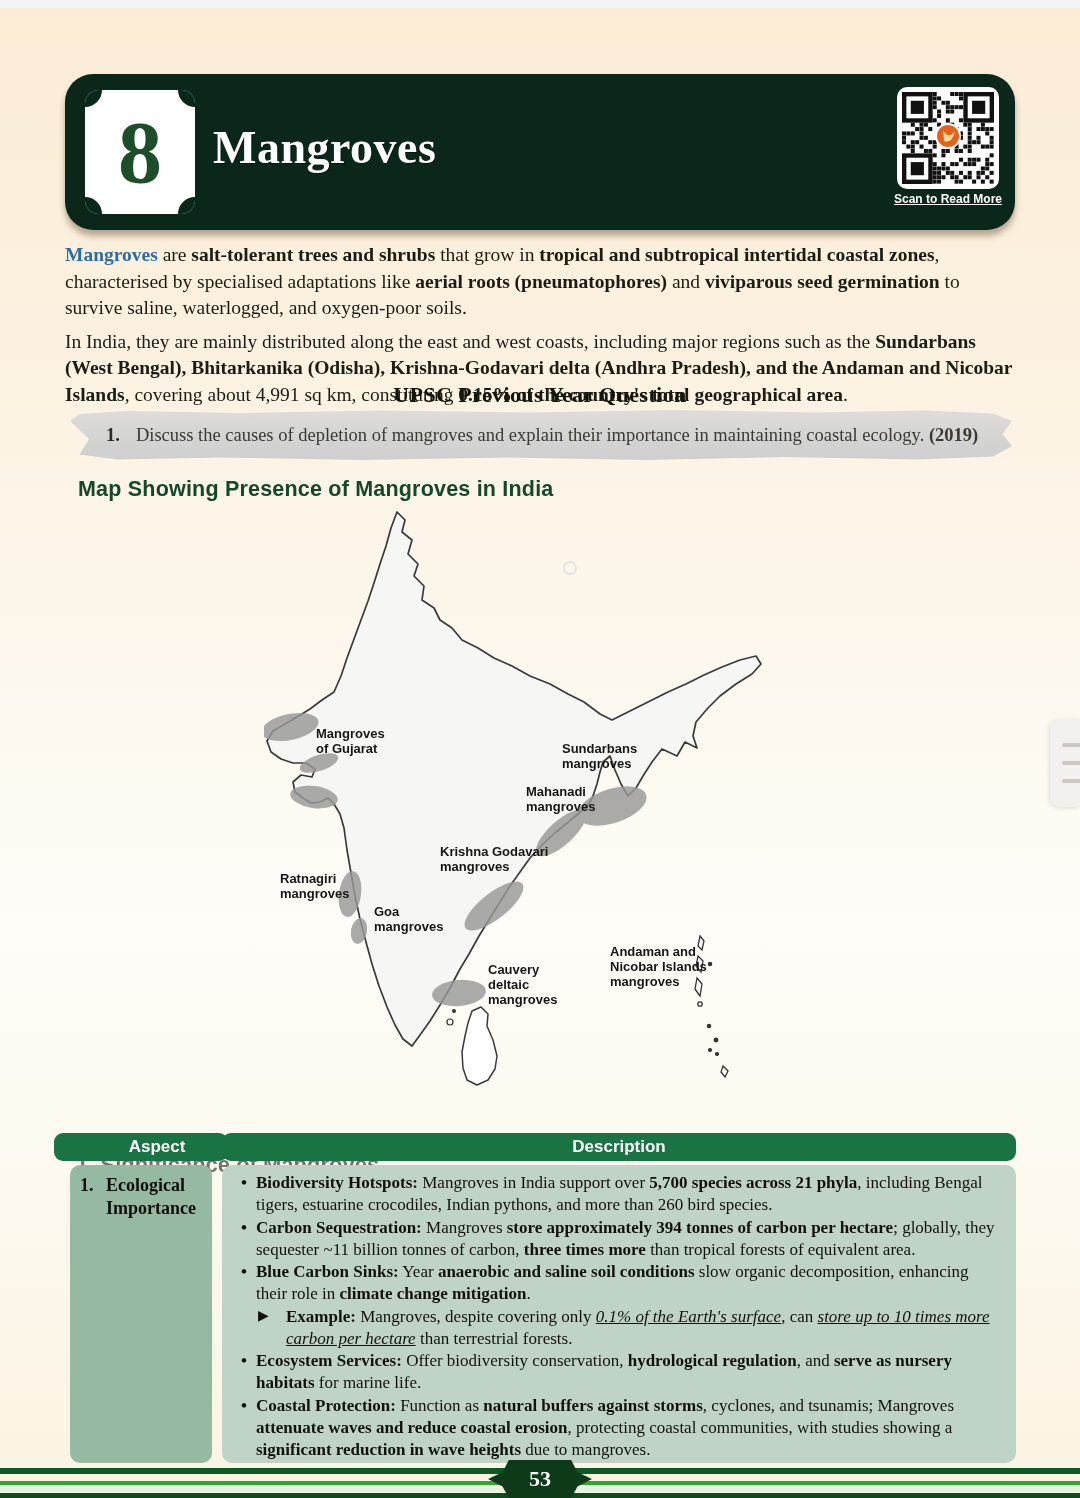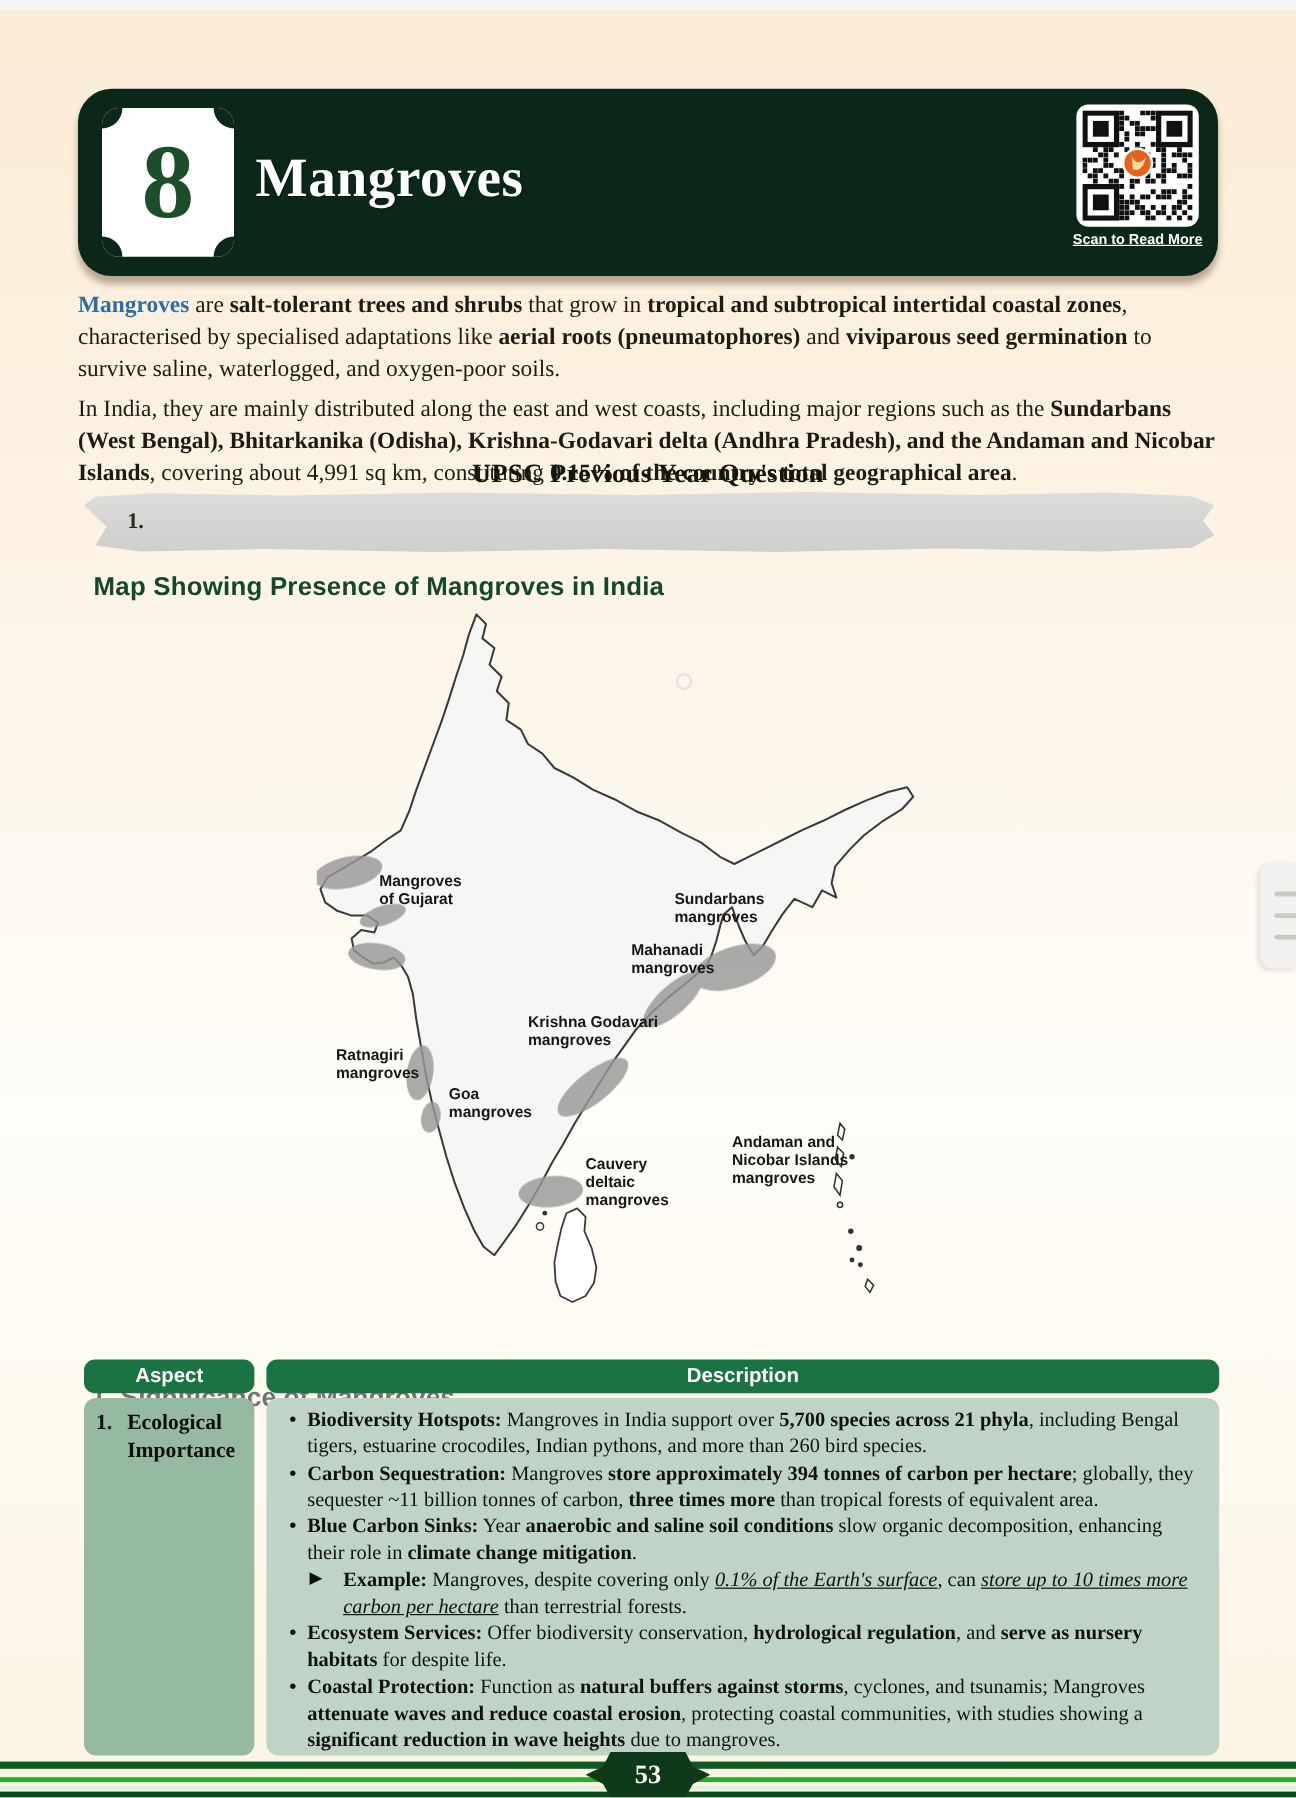--- a/index.html
+++ b/index.html
@@ -50,21 +50,21 @@
     font-weight:bold;font-size:21.5px;color:#15472a;letter-spacing:.2px;}
   .map-figure{position:absolute;left:264px;top:506px;width:548px;height:580px;}
   .map-label{font-family:"Liberation Sans",sans-serif;font-weight:bold;font-size:13px;fill:#161616;}
 
   
   .sig-heading{position:absolute;left:76px;top:1152px;font-family:"Liberation Sans",sans-serif;
     font-weight:bold;font-size:22px;color:#737373;}
   .th{position:absolute;top:1133px;height:28px;background:#197342;border-radius:9px;color:#fff;
     font-family:"Liberation Sans",sans-serif;font-weight:bold;font-size:17px;
     display:flex;align-items:center;justify-content:center;}
-  .th-aspect{left:70px;width:142px;}
+  .th-aspect{left:54px;width:142px;padding-left:32px;}
   .th-desc{left:222px;width:794px;}
   .cell{position:absolute;top:1165px;height:298px;border-radius:10px;box-sizing:border-box;}
   .aspect-cell{left:70px;width:142px;background:#96b9a1;padding:9px 6px 0 10px;
     display:flex;font-weight:bold;font-size:18px;color:#10100a;line-height:1.25;}
   .aspect-cell .a-num{width:26px;flex:none;}
   .desc-cell{left:222px;width:794px;background:#bfd4c6;padding:7px 16px 0 10px;
     font-size:17px;line-height:1.31;color:#12120c;}
   .bullet{display:flex;}
   .bullet .dot{width:24px;flex:none;text-align:center;font-weight:bold;}
   .bullet .bt{flex:1;}
@@ -261,20 +261,21 @@
 </div>
 
 <div class="intro">
   <p><span class="s-bl">Mangroves</span><span> are </span><span class="s-b">salt-tolerant trees and shrubs</span><span> that grow in </span><span class="s-b">tropical and subtropical intertidal coastal zones</span><span>, characterised by specialised adaptations like </span><span class="s-b">aerial roots (pneumatophores)</span><span> and </span><span class="s-b">viviparous seed germination</span><span> to survive saline, waterlogged, and oxygen-poor soils.</span></p>
   <p><span>In India, they are mainly distributed along the east and west coasts, including major regions such as the </span><span class="s-b">Sundarbans (West Bengal), Bhitarkanika (Odisha), Krishna-Godavari delta (Andhra Pradesh), and the Andaman and Nicobar Islands</span><span>, covering about 4,991 sq km, constituting </span><span class="s-b">0.15% of the country's total geographical area</span><span>.</span></p>
 </div>
 
 <div class="pyq-heading">UPSC Previous Year Question</div>
 <div class="question-strip">
   <span class="q-num">1.</span>
+  <span class="q-text"><span>Discuss the causes of depletion of mangroves and explain their importance in maintaining coastal ecology. </span><span class="s-b">(2019)</span></span>
 </div>
 
 <div class="map-heading">Map Showing Presence of Mangroves in India</div>
 <div class="map-figure">
   <svg width="548" height="580" viewBox="0 0 548 580">
 
     <path fill="#f6f6f5" stroke="#3a3a3a" stroke-width="1.7" stroke-linejoin="round" d="M133,6 L141,14 L138,26 L148,34 L144,48 L154,58 L150,70 L160,80 L158,94 L170,102 L176,114 L188,122
          L198,134 L214,142 L230,152 L248,160 L266,170 L286,178 L304,188 L320,196 L336,208 L348,214 L356,210
          L372,202 L388,194 L404,186 L422,178 L440,169 L458,161 L476,154 L492,150
          L497,158 L488,168 L472,178 L456,190 L444,202 L432,216 L429,230 L433,242 L421,236 L413,250 L398,243
@@ -351,21 +352,21 @@
     <div class="bullet">
       <span class="dot">•</span>
       <span class="bt"><span class="s-b">Blue Carbon Sinks:</span><span> Year </span><span class="s-b">anaerobic and saline soil conditions</span><span> slow organic decomposition, enhancing their role in </span><span class="s-b">climate change mitigation</span><span>.</span></span>
     </div>
     <div class="sub-bullet">
       <span class="arrow">▶</span>
       <span class="bt"><span class="s-b">Example:</span><span> Mangroves, despite covering only </span><span class="s-iu">0.1% of the Earth's surface</span><span>, can </span><span class="s-iu">store up to 10 times more carbon per hectare</span><span> than terrestrial forests.</span></span>
     </div>
     <div class="bullet">
       <span class="dot">•</span>
-      <span class="bt"><span class="s-b">Ecosystem Services:</span><span> Offer biodiversity conservation, </span><span class="s-b">hydrological regulation</span><span>, and </span><span class="s-b">serve as nursery habitats</span><span> for despite life.</span></span>
+      <span class="bt"><span class="s-b">Ecosystem Services:</span><span> Offer biodiversity conservation, </span><span class="s-b">hydrological regulation</span><span>, and </span><span class="s-b">serve as nursery habitats</span><span> for marine life.</span></span>
     </div>
     <div class="bullet">
       <span class="dot">•</span>
       <span class="bt"><span class="s-b">Coastal Protection:</span><span> Function as </span><span class="s-b">natural buffers against storms</span><span>, cyclones, and tsunamis; Mangroves </span><span class="s-b">attenuate waves and reduce coastal erosion</span><span>, protecting coastal communities, with studies showing a </span><span class="s-b">significant reduction in wave heights</span><span> due to mangroves.</span></span>
     </div>
   </div>
 
 <div class="side-widget">
   <div class="dash"></div>
   <div class="dash"></div>

